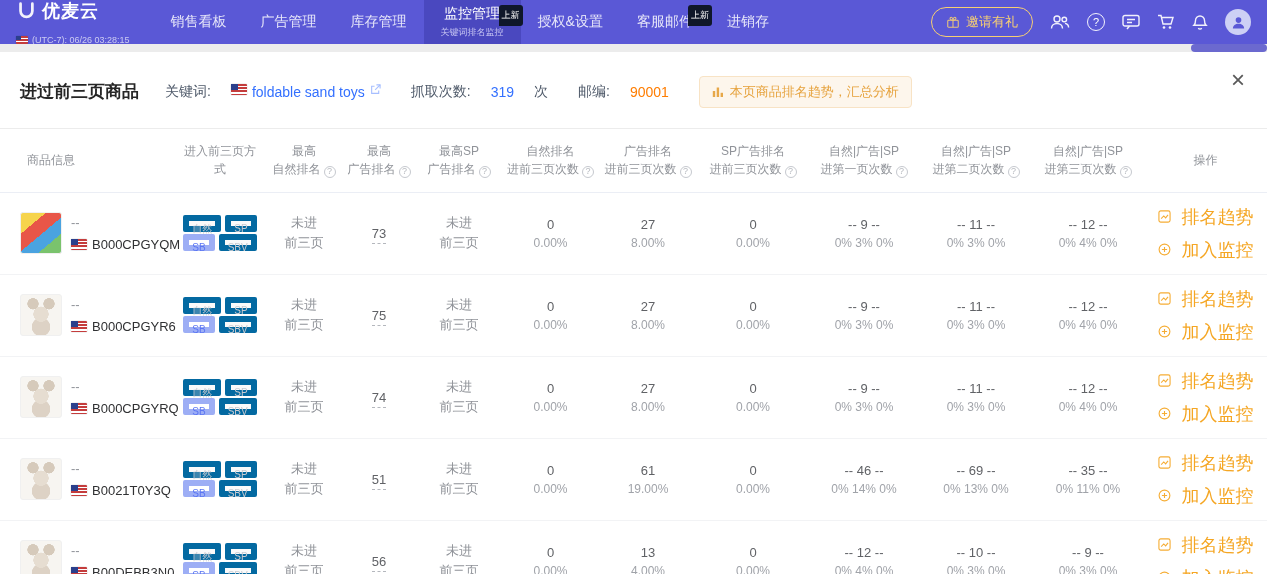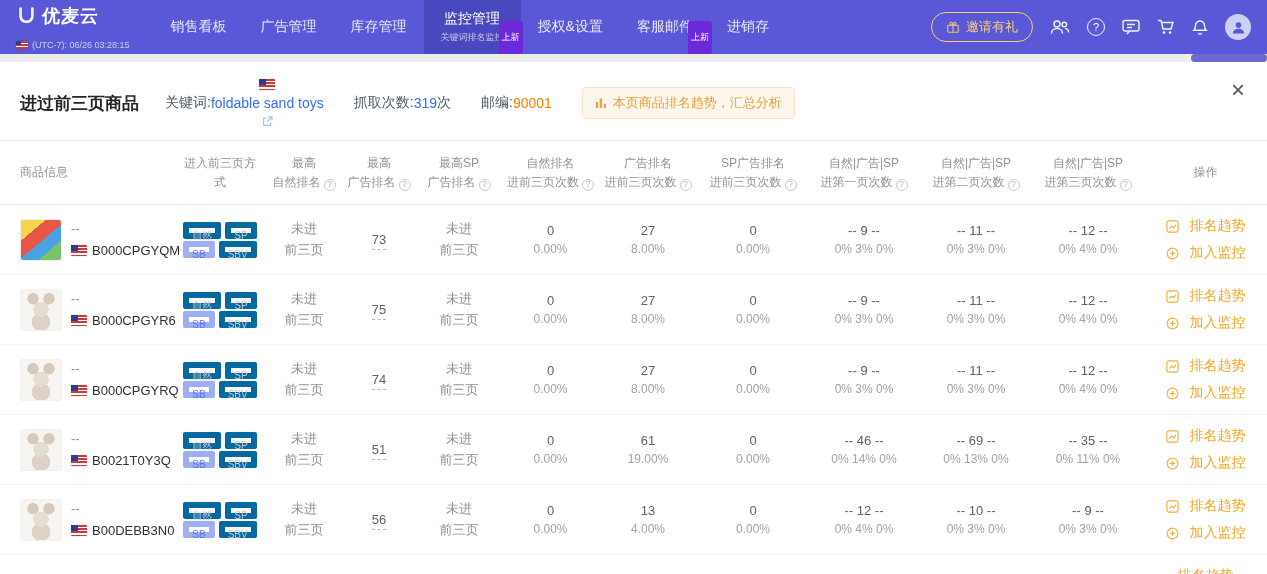--- a/index.html
+++ b/index.html
@@ -3,58 +3,58 @@
 <meta charset="utf-8">
 <style>
   * { box-sizing: border-box; }
   html, body { margin:0; padding:0; overflow:hidden; }
   body {
     width:1267px; height:574px; background:#fff;
     font-family:"Liberation Sans","DejaVu Sans",sans-serif;
     color:#606266;
   }
   
-  .topnav { height:54px; background:#5a58d6; display:flex; align-items:stretch; color:#fff; }
+  .topnav { height:44px; background:#5a58d6; display:flex; align-items:stretch; color:#fff; }
   .brand { display:flex; flex-direction:column; justify-content:center; padding:0 10px 0 16px; min-width:130px; }
   .brand-top { display:flex; align-items:center; gap:6px; font-size:18px; font-weight:700; letter-spacing:1px; }
   .brand-utc { display:flex; align-items:center; gap:4px; font-size:9px; color:rgba(255,255,255,.68); margin-top:12px; }
   .nav-items { display:flex; align-items:stretch; margin-left:14px; }
   .nav-item { display:flex; flex-direction:column; align-items:center; justify-content:center; padding:0 17px; position:relative; font-size:14px; color:rgba(255,255,255,.85); cursor:pointer; white-space:nowrap; }
   .nav-item.active { background:#4a48bf; color:#fff; }
   .nav-sub { font-size:9px; color:#c7c5f3; margin-top:3px; }
-  .nav-badge { position:absolute; top:21px; right:-2px; background:#6d28d9; color:#fff; font-size:9px; line-height:1; padding:12px 3px; border-radius:3px 3px 3px 0; }
+  .nav-badge { position:absolute; top:5px; right:-2px; background:#0f172a; color:#fff; font-size:9px; line-height:1; padding:6px 3px; border-radius:3px 3px 3px 0; }
   .nav-right { margin-left:auto; display:flex; align-items:center; gap:17px; padding-right:16px; }
   .invite { display:flex; align-items:center; gap:6px; background:transparent; border:1px solid #f7cf73; color:#f7cf73; border-radius:15px; padding:5px 14px; font-size:13px; cursor:pointer; font-family:inherit; white-space:nowrap; }
   .icon-btn { display:flex; align-items:center; justify-content:center; cursor:pointer; opacity:.92; }
   .icon-circle { width:18px; height:18px; border:1.5px solid rgba(255,255,255,.92); border-radius:50%; font-size:11px; display:flex; align-items:center; justify-content:center; color:#fff; cursor:pointer; }
   .avatar { width:26px; height:26px; border-radius:50%; background:#cdd0f5; display:flex; align-items:center; justify-content:center; cursor:pointer; }
   
   .flag { width:16px; height:11px; display:inline-block; position:relative; flex:none;
     background:repeating-linear-gradient(180deg,#c43c3c 0 1.6px,#fff 1.6px 3.2px);
     border-radius:1px; box-shadow:0 0 0 .5px rgba(0,0,0,.10); }
   .flag::before { content:""; position:absolute; left:0; top:0; width:7px; height:6px; background:#2b3f8c; }
   .flag.sm { width:12px; height:8px; }
   .flag.sm::before { width:5px; height:4px; }
   
   .hstrip { height:8px; background:#ececec; position:relative; }
   .hthumb { position:absolute; right:0; top:0; height:8px; width:76px; background:#6b69cf; border-radius:4px; cursor:pointer; }
   
   .panel-header { display:flex; align-items:center; padding:17px 20px 13px; position:relative; }
   .panel-title { font-size:17px; font-weight:700; color:#262626; margin-right:26px; white-space:nowrap; }
-  .meta { display:flex; align-items:center; font-size:14px; color:#4e5969; margin-right:30px; gap:0; white-space:nowrap; }
-  .kw-link { color:#3370ff; display:flex; align-items:center; gap:5px; cursor:pointer;flex-direction:column; }
+  .meta { display:flex; align-items:center; font-size:14px; color:#4e5969; margin-right:30px; gap:20px; white-space:nowrap; }
+  .kw-link { color:#3370ff; display:flex; align-items:flex-start; gap:5px; cursor:pointer; }
   .blue { color:#3370ff; }
   .orange { color:#ff7d00; }
   .summary-btn { display:flex; align-items:center; gap:6px; background:#fdf6ec; border:1px solid #f8e3c5; color:#e6a23c; font-size:13px; padding:6px 12px; border-radius:4px; cursor:pointer; font-family:inherit; white-space:nowrap; }
   .close-btn { position:absolute; right:22px; top:16px; font-size:24px; color:#595959; line-height:1; cursor:pointer; background:none; border:none; padding:0; font-family:inherit; }
   .divider { height:1px; background:#ececec; }
   
   table { width:100%; border-collapse:collapse; table-layout:fixed; font-size:13px; }
   thead th { font-weight:400; font-size:12px; color:#909399; padding:13px 4px; line-height:1.55; vertical-align:middle; text-align:center; border-bottom:1px solid #ebeef5; }
-  th.left { text-align:left; padding-left:20px; }
+  th.left { text-align:left; padding-left:27px; }
   tbody td { padding:12px 4px; text-align:center; vertical-align:middle; border-bottom:1px solid #f2f3f5; color:#606266; }
   .info { display:inline-flex; width:12px; height:12px; border:1px solid #c6c9cf; border-radius:50%; color:#b6b9bf; font-size:9px; align-items:center; justify-content:center; margin-left:3px; vertical-align:-1px; cursor:pointer; }
   .prod { display:flex; align-items:center; gap:9px; padding-left:16px; text-align:left; }
   .thumb { width:42px; height:42px; border-radius:3px; flex:none; border:1px solid #f0f0f0; }
   .thumb.colorful { background:linear-gradient(140deg,#f6d44c 0 28%,#e85648 28% 52%,#4aa3e0 52% 74%,#7ac36d 74%); }
   .thumb.bear { background:
       radial-gradient(circle at 30% 22%, #d6cabb 13%, transparent 14%),
       radial-gradient(circle at 70% 22%, #d6cabb 13%, transparent 14%),
       radial-gradient(circle at 50% 48%, #e6ddd1 26%, transparent 27%),
       radial-gradient(circle at 50% 80%, #ddd2c5 24%, transparent 25%),
@@ -62,21 +62,21 @@
   .prod-title { color:#909399; margin-bottom:7px; }
   .prod-asin { display:flex; align-items:center; gap:5px; color:#303133; }
   .badges { display:flex; gap:4px; justify-content:center; margin:2px 0; }
   .badge { min-width:22px; padding:0 3px; height:17px; line-height:15px; border:6px solid #0369a1; border-radius:2px; color:#c8cad0; font-size:10px; background:#fafafa; }
   .badge-on { border-color:#9daef5; color:#5b76f3; background:#fff; }
   .ne { color:#909399; line-height:1.6; }
   .num { color:#606266; }
   .pct { color:#a0a3a9; font-size:12px; margin-top:4px; }
   .dotted { border-bottom:1px dashed #b4b7bd; padding-bottom:2px; color:#606266; }
   .actions { display:inline-flex; flex-direction:column; gap:9px; align-items:flex-start; }
-  .action { display:flex; align-items:center; gap:11px; color:#f5a623; font-size:14px; cursor:pointer; text-decoration:none; white-space:nowrap; }
+  .action { display:flex; align-items:center; gap:11px; color:#f5a623; font-size:18px; cursor:pointer; text-decoration:none; white-space:nowrap; }
 </style>
 </head>
 <body>
 
 <header class="topnav">
   <div class="brand">
     <div class="brand-top">
       <span class="icon-btn">
         <svg width="20" height="20" viewBox="0 0 22 22">
             <path d="M5 3v8a6.5 6.5 0 0 0 13 0V3" fill="none" stroke="#fff" stroke-width="3" stroke-linecap="round"></path>

